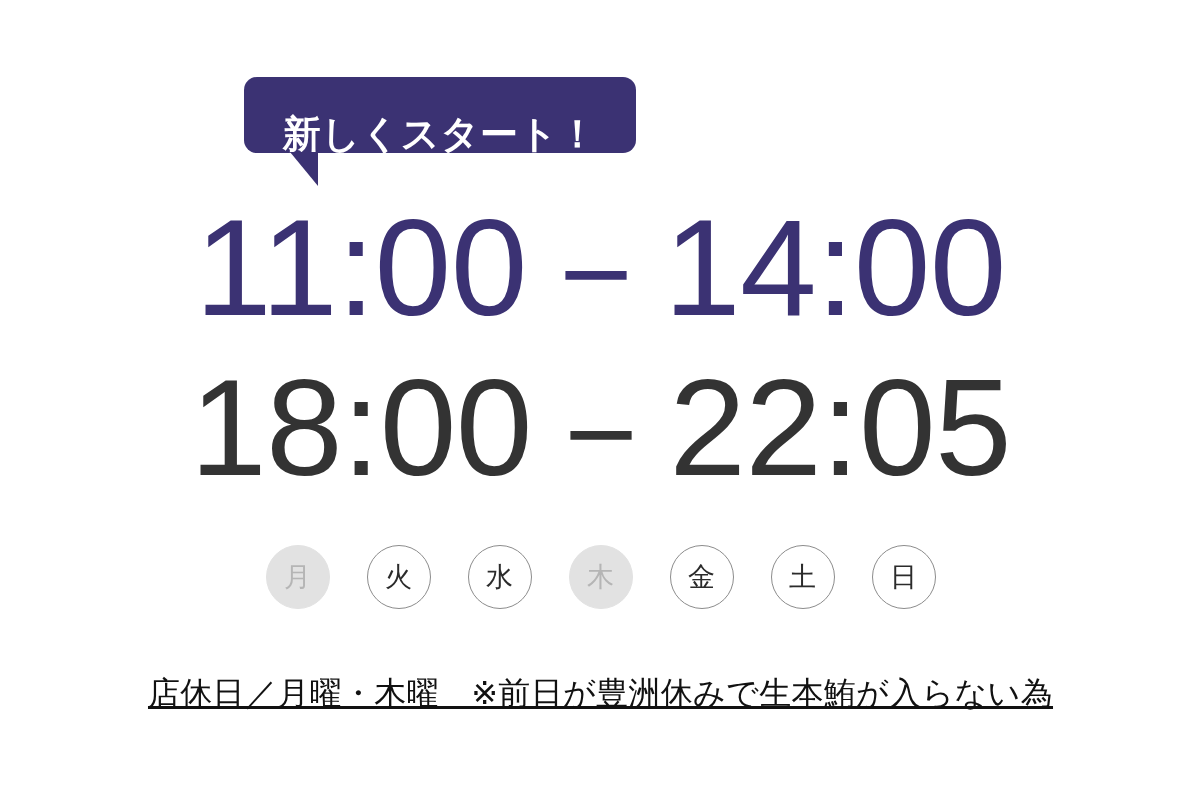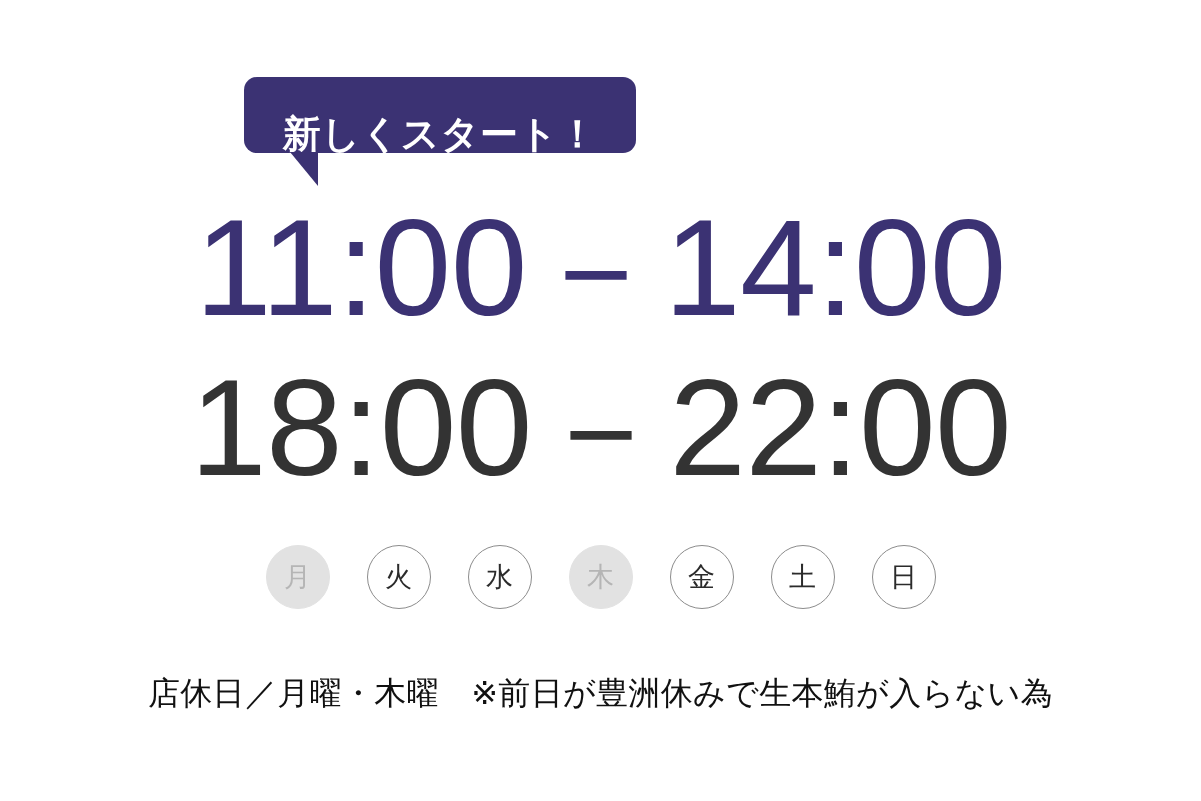--- a/index.html
+++ b/index.html
@@ -131,37 +131,38 @@
     left: 0;
     top: 672px;
     width: 1201px;
     text-align: center;
     color: #111111;
     font-size: 32px;
     line-height: 1.35;
     letter-spacing: 0.01em;
     white-space: nowrap;
     font-family: "Liberation Sans", "DejaVu Sans", sans-serif;
+    text-decoration: underline;
   }
 </style>
 </head>
 <body>
 
 <div id="page">
 
   <div class="bubble-wrap">
     <div class="bubble">
       <span class="bubble-label">新しくスタート！</span>
     </div>
     <div class="bubble-tail"></div>
   </div>
 
   <div class="time-line" id="time-line-1">11:00－14:00</div>
 
-  <div class="time-line" id="time-line-2">18:00－22:00</div>
+  <div class="time-line" id="time-line-2">18:00－22:05</div>
 
   <div class="days-row" id="days-row">
       <div class="day-circle closed">
         <span>月</span>
       </div>
       <div class="day-circle open">
         <span>火</span>
       </div>
       <div class="day-circle open">
         <span>水</span>

